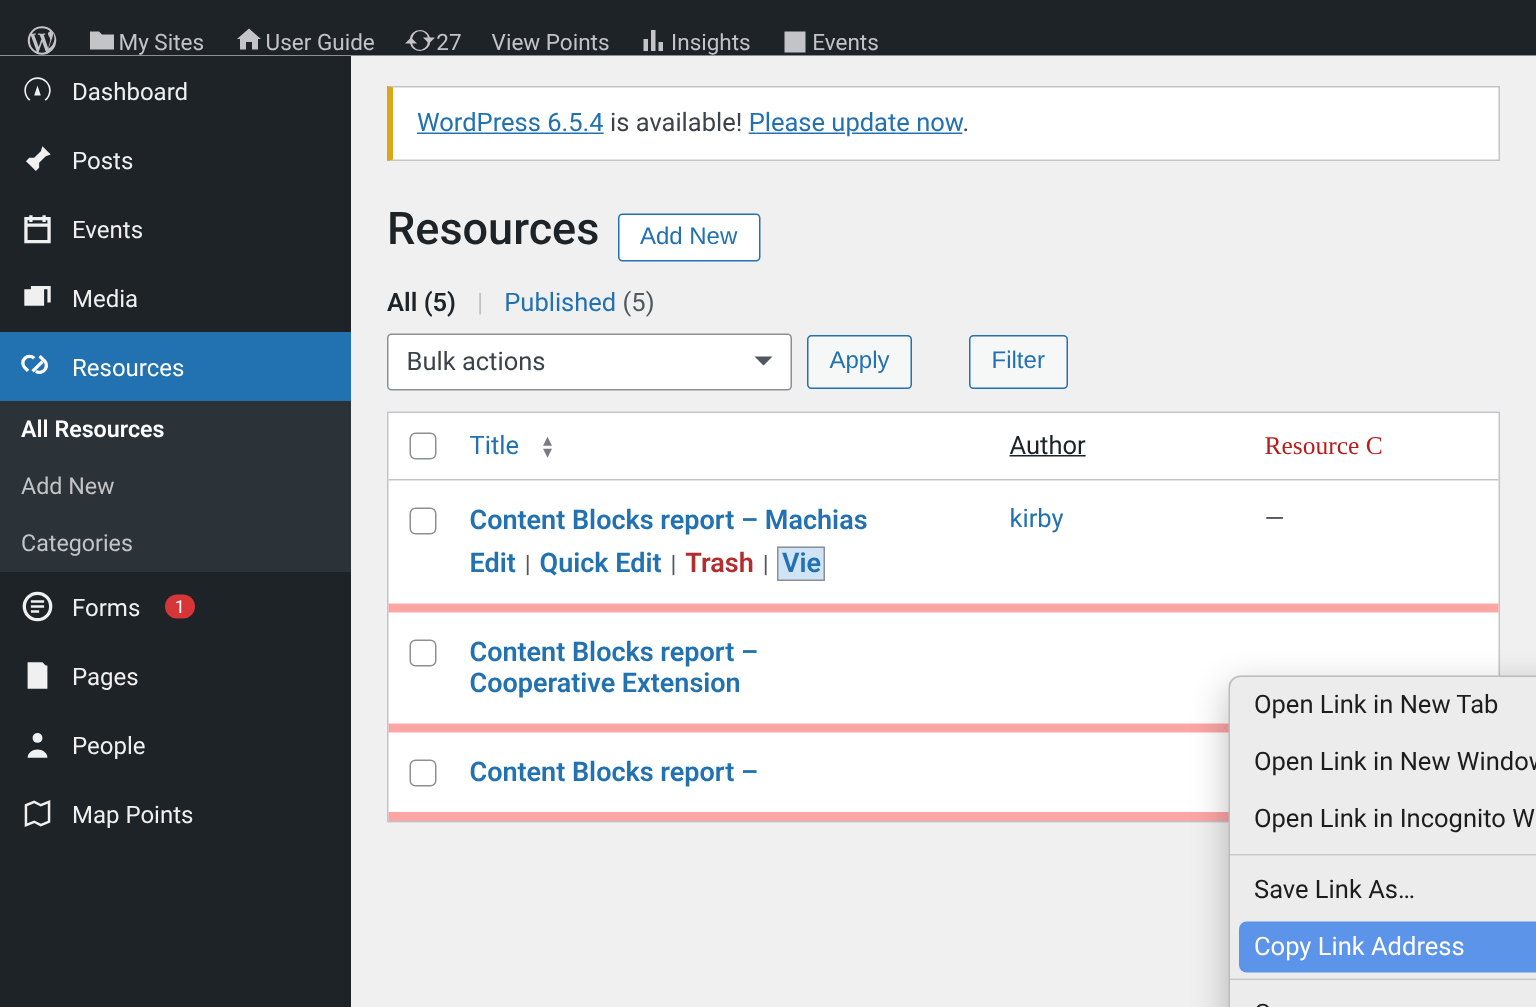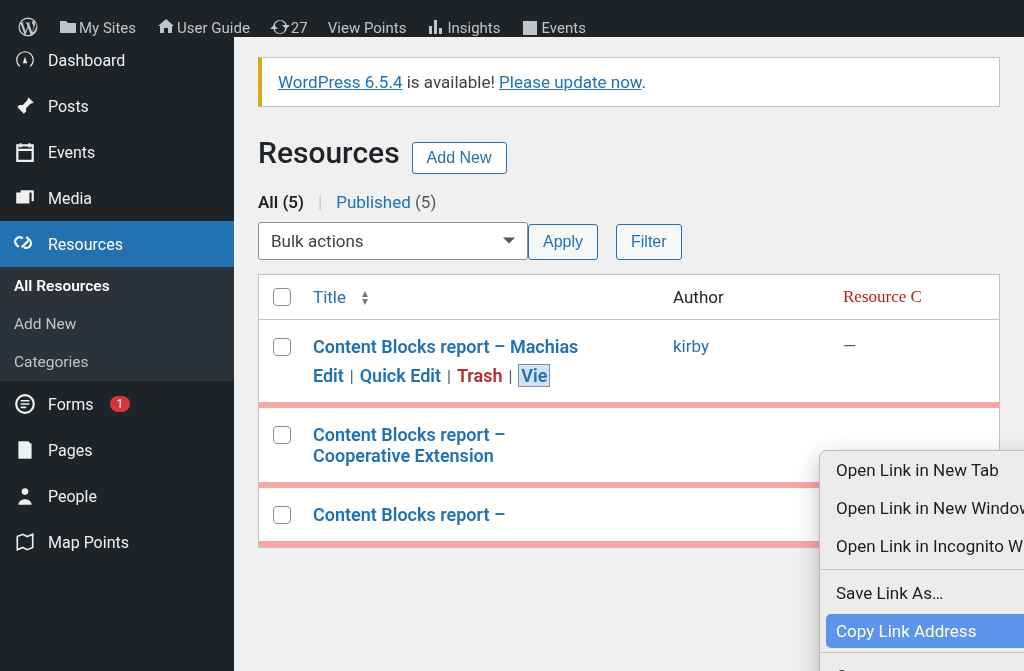--- a/index.html
+++ b/index.html
@@ -27,32 +27,32 @@
 .notice { background: #fff; border: 1px solid #c3c4c7; border-left: 4px solid #dba617; padding: 14px 16px; font-size: 17px; margin-bottom: 28px; }
 .notice a { color: #2271b1; text-decoration: underline; }
 .page-title-row { display: flex; align-items: baseline; gap: 12px; margin-bottom: 18px; }
 .page-title { font-size: 30px; font-weight: 500; color: #1d2327; }
 .btn-outline { border: 1px solid #2271b1; color: #2271b1; background: #fff; padding: 6px 14px; border-radius: 3px; font-size: 16px; cursor: pointer; }
 .filter-row { display: flex; align-items: center; gap: 10px; margin-bottom: 10px; font-size: 17px; }
 .filter-link { color: #2271b1; cursor: pointer; }
 .filter-link .count { color: #50575e; }
 .filter-current { color: #1d2327; font-weight: 600; }
 .filter-sep { color: #c3c4c7; margin: 0 4px; }
-.actions-row { display: flex; align-items: flex-end; margin-bottom: 14px; }
+.actions-row { display: flex; align-items: center; gap: 10px; margin-bottom: 14px; }
 .select { border: 1px solid #8c8f94; background: #fff; padding: 8px 36px 8px 12px; border-radius: 3px; font-size: 17px; position: relative; cursor: pointer; min-width: 160px; }
 .select::after { content: ""; position: absolute; right: 12px; top: 50%; transform: translateY(-30%); border: 6px solid transparent; border-top-color: #50575e; }
 .btn-secondary { border: 1px solid #2271b1; color: #2271b1; background: #f6f7f7; padding: 8px 14px; border-radius: 3px; font-size: 16px; cursor: pointer; }
 .spacer-sm { width: 18px; }
 
 
 .table { background: #fff; border: 1px solid #c3c4c7; width: 100%; }
 .thead { display: flex; align-items: center; padding: 12px 14px; border-bottom: 1px solid #c3c4c7; font-size: 17px; }
 .th-check { width: 40px; }
 .th-title { color: #2271b1; cursor: pointer; flex: 0 0 360px; display: flex; align-items: center; gap: 16px; }
-.th-author { flex: 0 0 170px; color: #1d2327; }
+.th-author { flex: 0 0 170px; color: #1d2327; text-decoration: underline; }
 .th-cat { flex: 1; color: #b91c1c; font-family: Liberation Serif, serif; }
 .sort-arrows { font-size: 12px; color: #787c82; line-height: 0.7; display: flex; flex-direction: column; }
 .trow { display: flex; align-items: flex-start; padding: 16px 14px; border-bottom: 6px solid #fca5a5; font-size: 17px; }
 .td-check { width: 40px; padding-top: 2px; }
 .td-title { flex: 0 0 360px; }
 .td-title a { color: #2271b1; font-weight: 600; text-decoration: none; font-size: 18px; }
 .td-author { flex: 0 0 170px; }
 .td-author a { color: #2271b1; text-decoration: none; }
 .td-cat { flex: 1; color: #50575e; }
 .row-actions { margin-top: 8px; font-size: 16px; }

